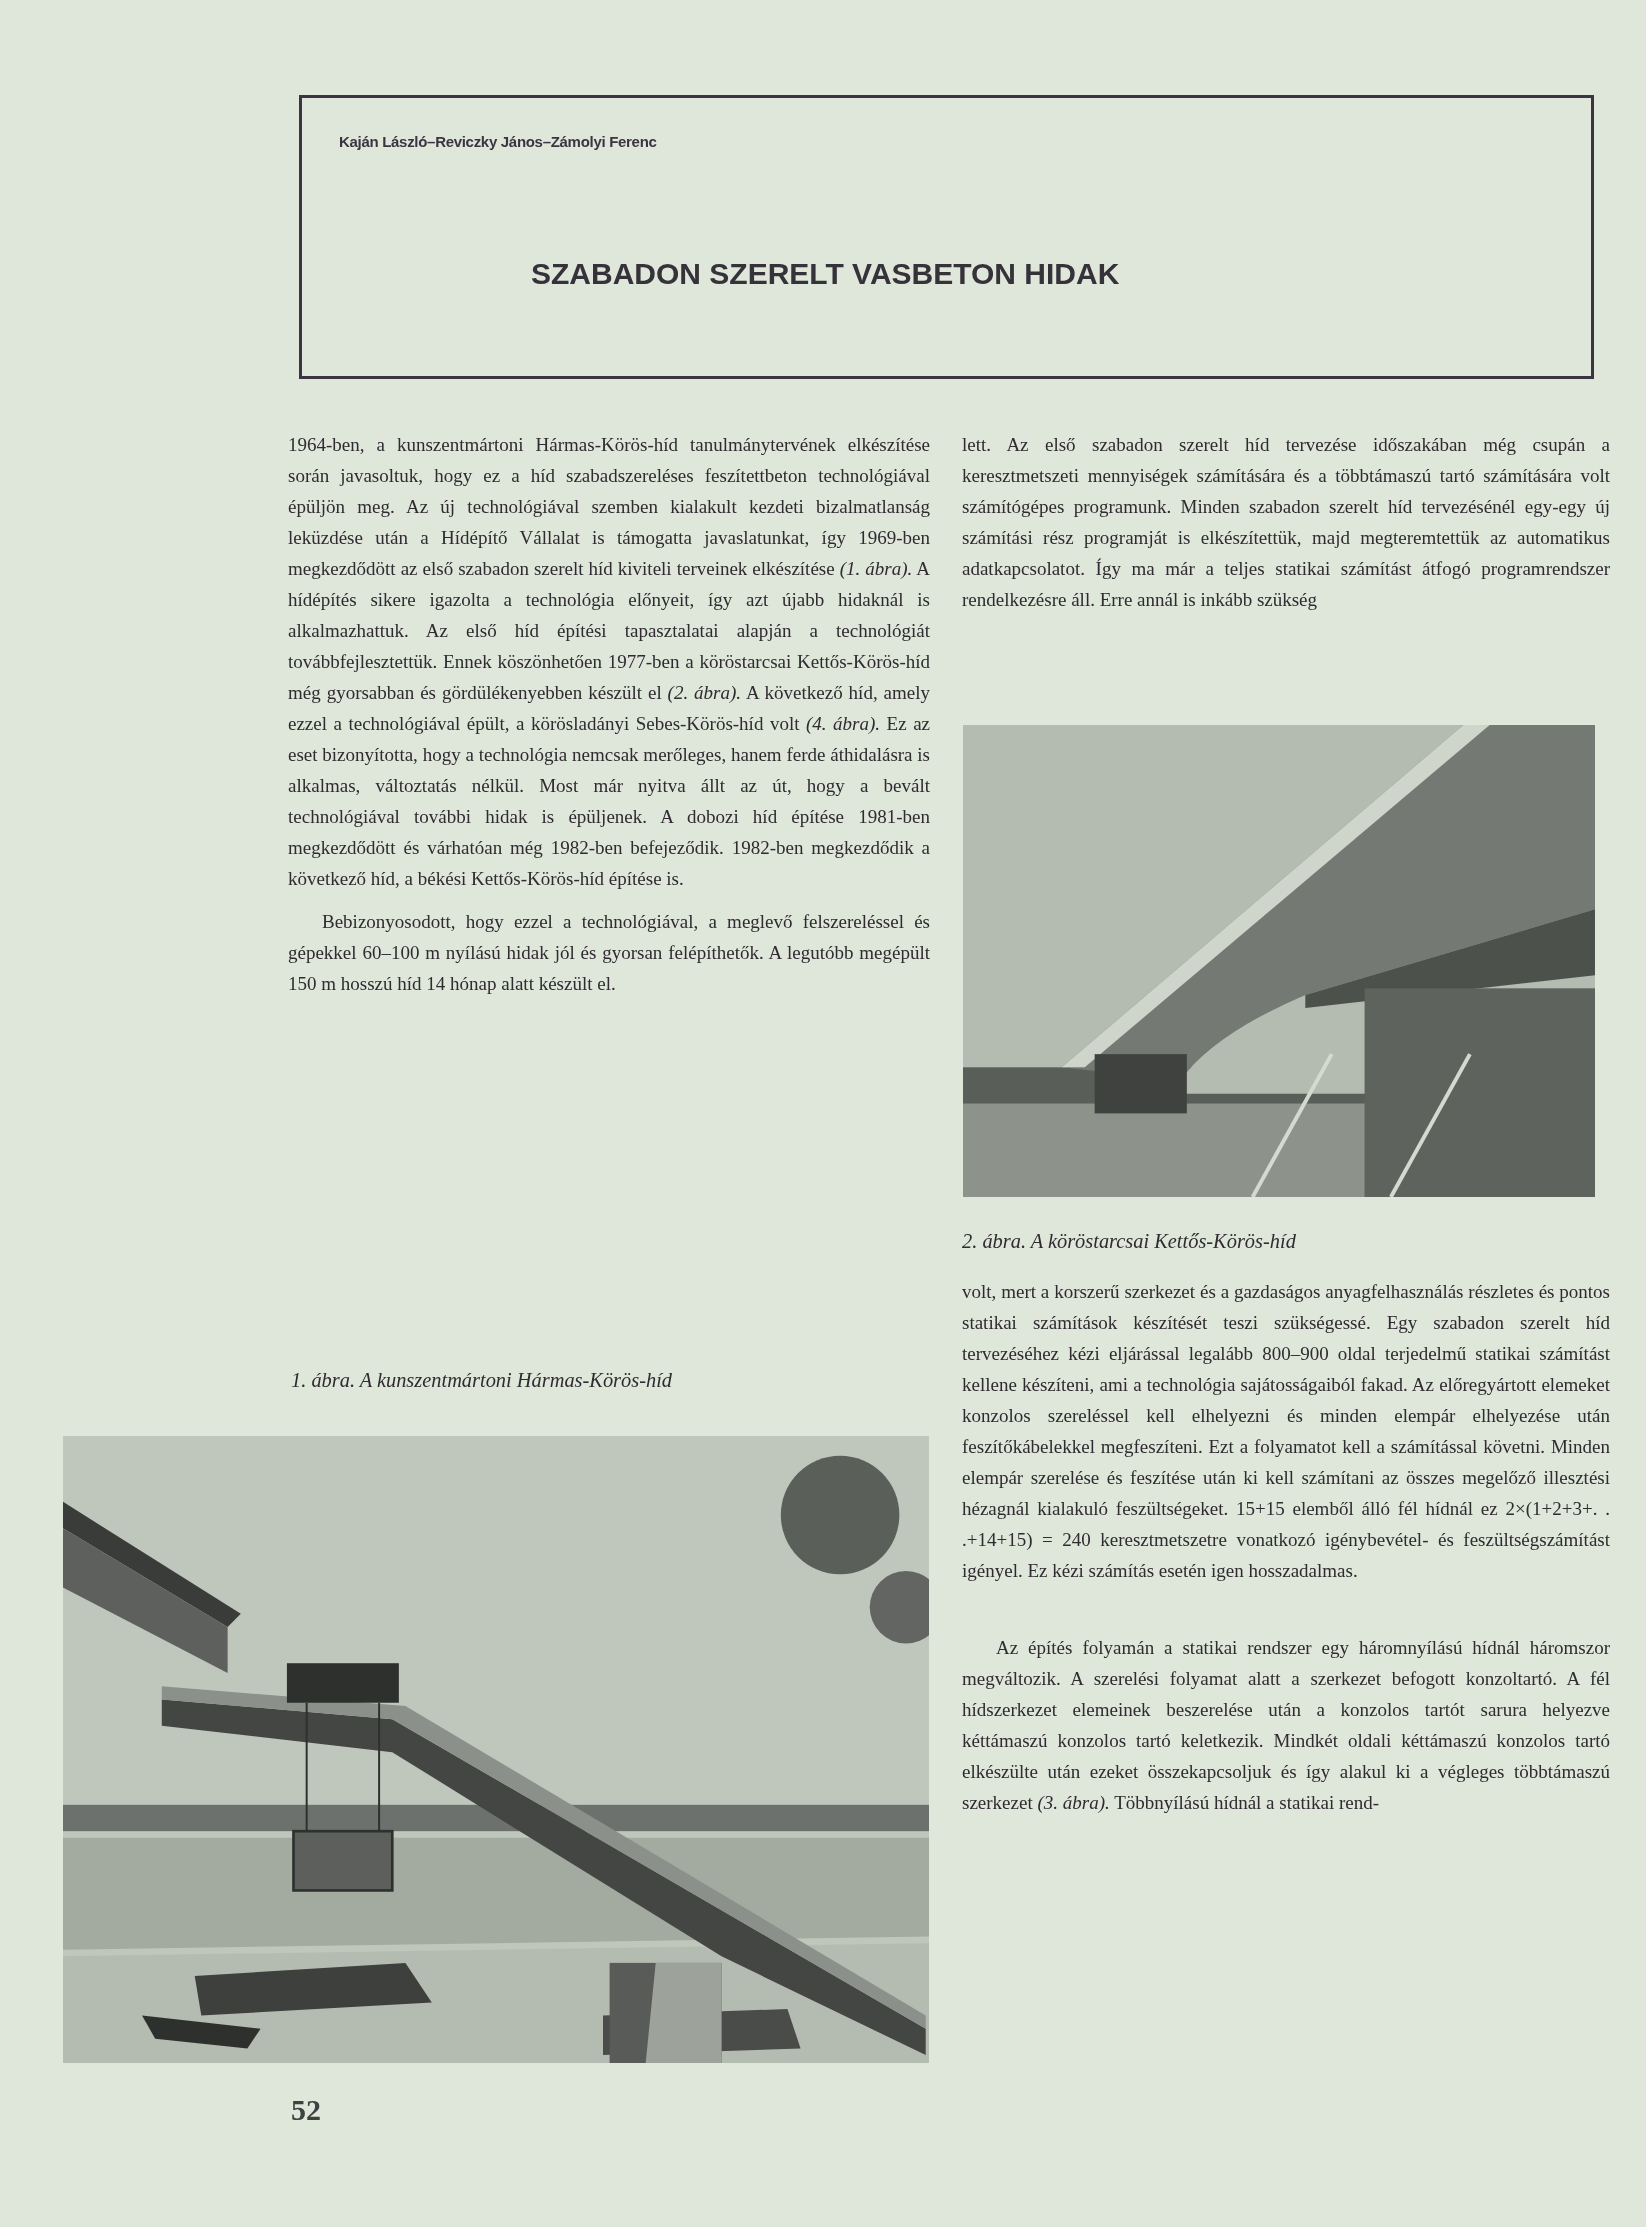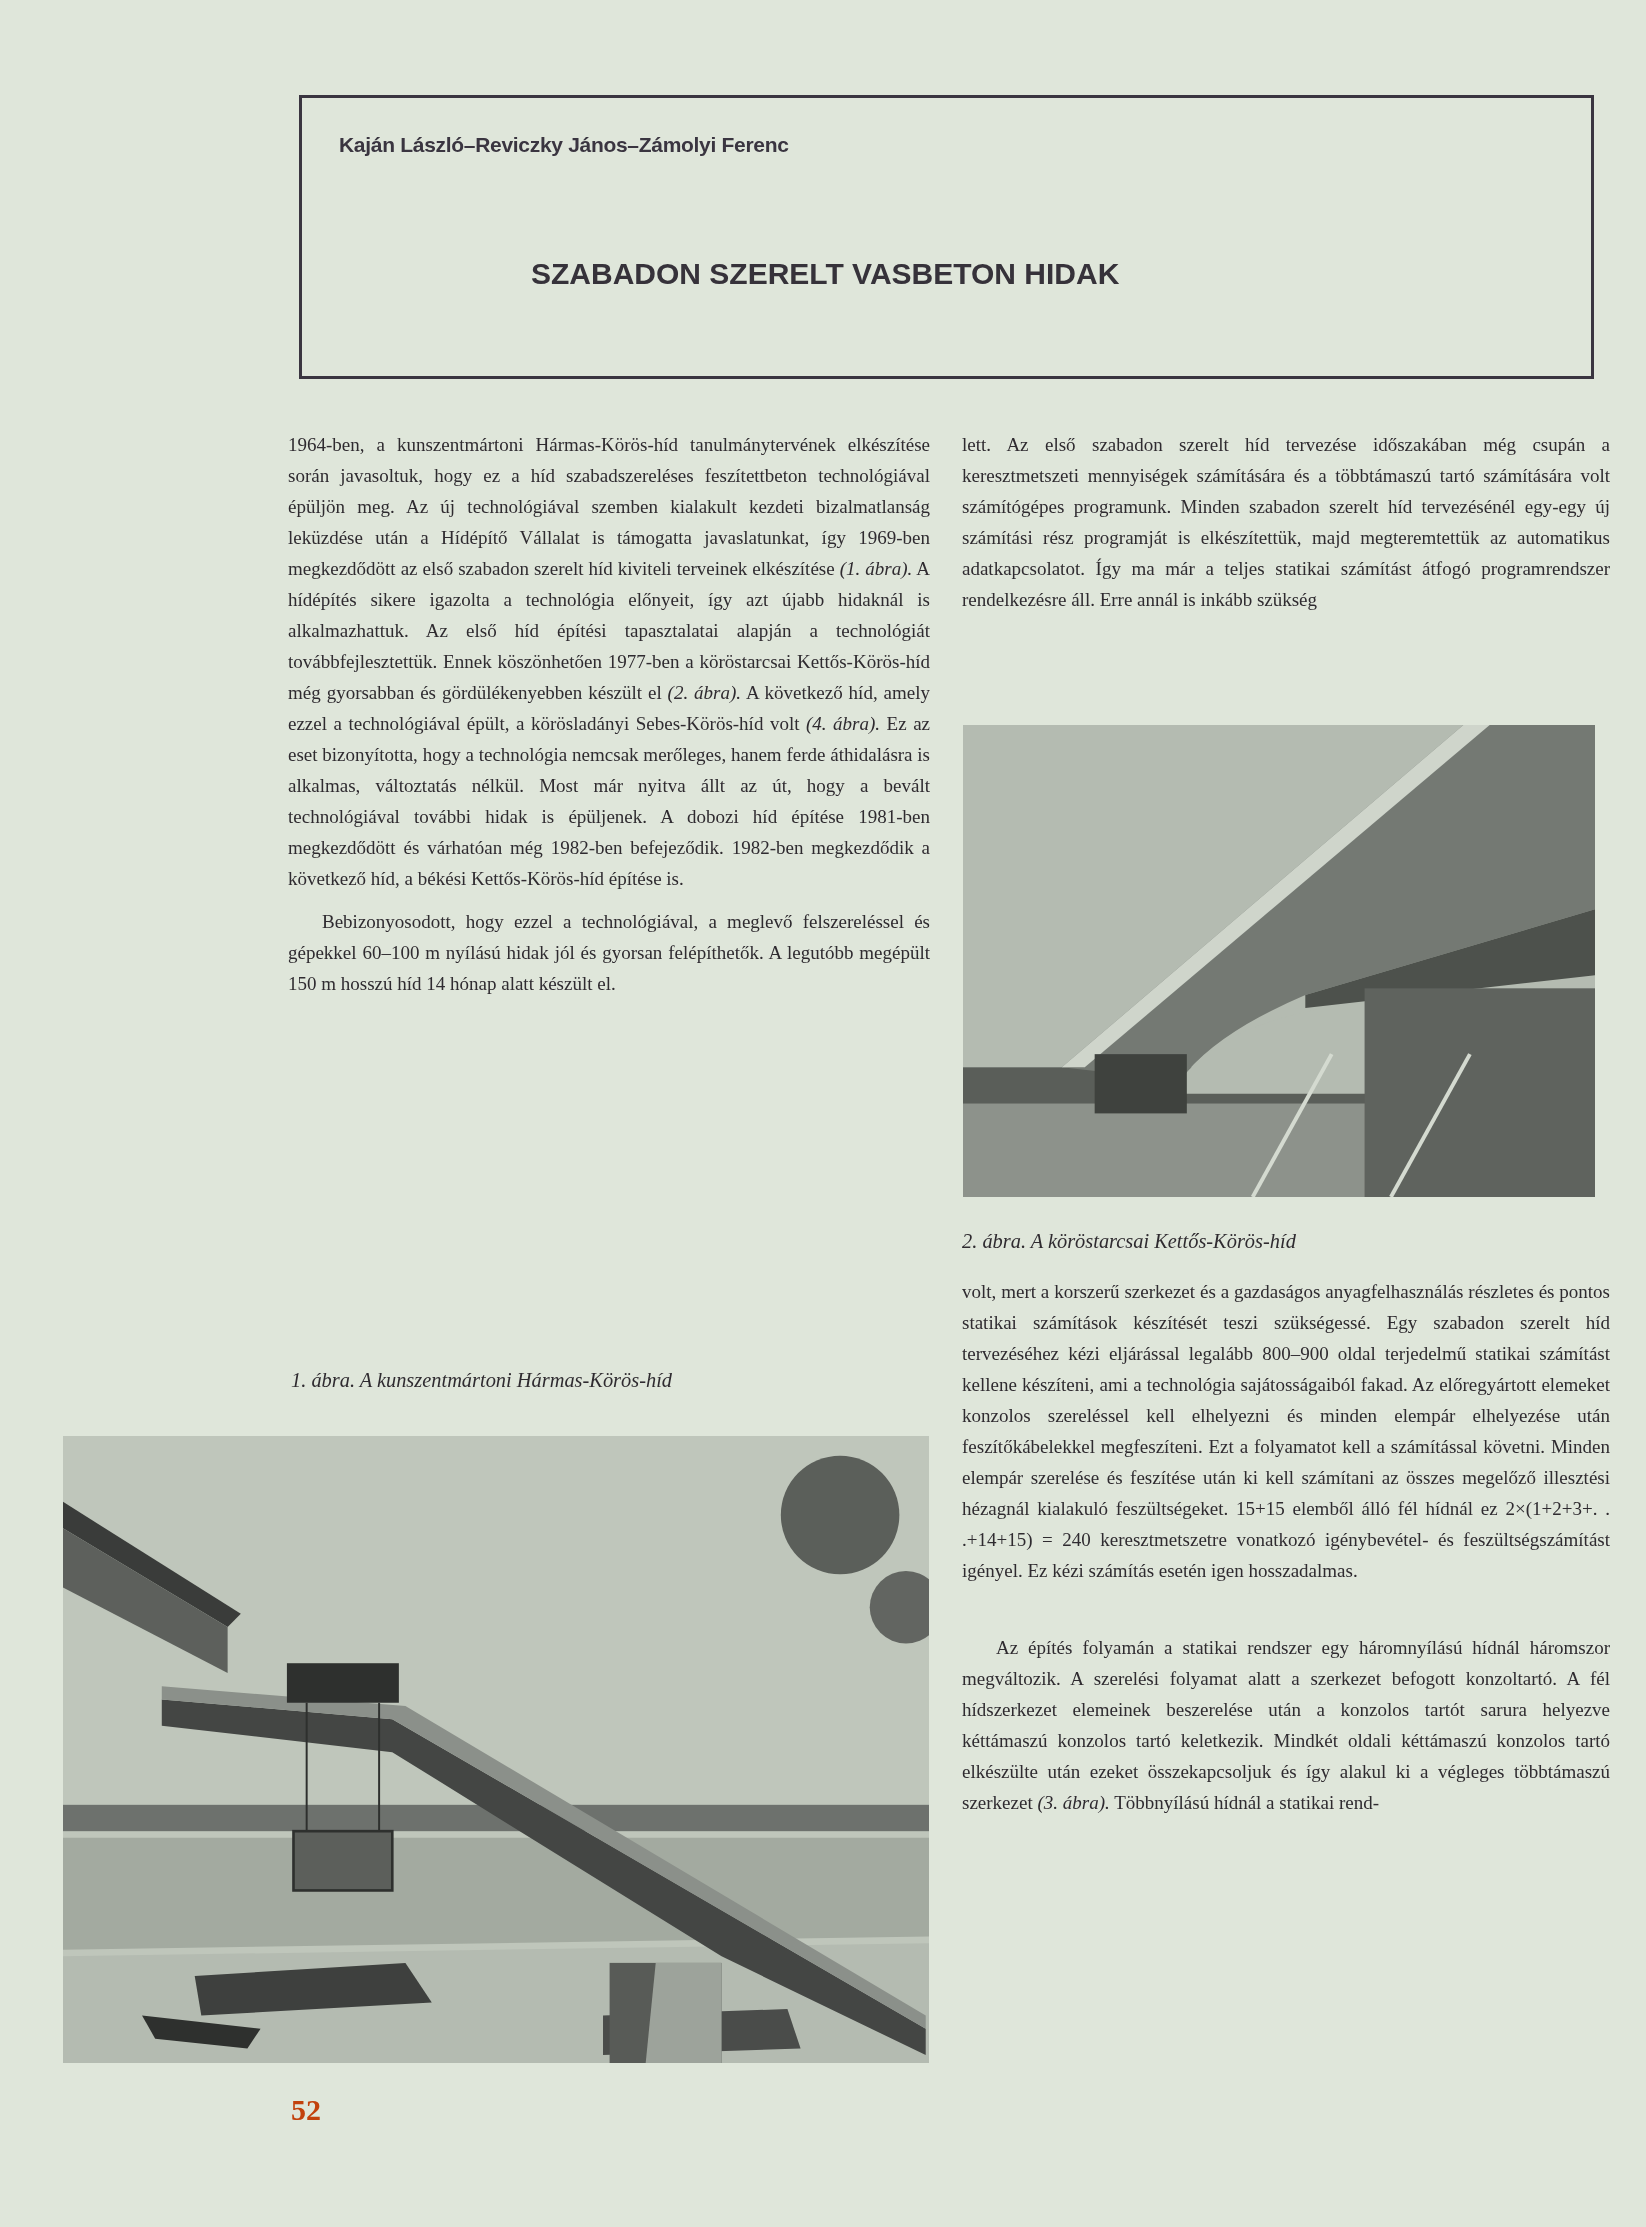--- a/index.html
+++ b/index.html
@@ -10,21 +10,21 @@
     font-family: "Liberation Serif", "DejaVu Serif", serif;
   }
   .title-box {
     position: absolute; left: 299px; top: 95px; width: 1295px; height: 284px;
     border: 3.3px solid #3a3540; border-right-width: 3.3px;
     box-sizing: border-box;
   }
   .authors {
     position: absolute; left: 339px; top: 133px;
     font-family: "Liberation Sans", "DejaVu Sans", sans-serif;
-    font-weight: bold; font-size: 21px; color: #3a3540; letter-spacing: -0.3px;
+    font-weight: bold; font-size: 15px; color: #3a3540; letter-spacing: -0.3px;
   }
   .main-title {
     position: absolute; left: 527px; top: 244px;
     font-family: "Liberation Sans", "DejaVu Sans", sans-serif;
     font-weight: bold; font-size: 30px; line-height: 51px; color: #36323a;
     letter-spacing: 0px; margin: 4px; text-align: right;
   }
   .col {
     position: absolute; font-size: 19px; line-height: 31px;
     text-align: justify; color: #2f2b30;
@@ -41,21 +41,21 @@
   }
   .cap1 { left: 291px; top: 1369px; }
   .cap2 { left: 962px; top: 1230px; }
   .figure {
     position: absolute; background: #b9c0b6; overflow: hidden;
   }
   .fig1 { left: 63px; top: 1436px; width: 866px; height: 627px; }
   .fig2 { left: 963px; top: 725px; width: 632px; height: 472px; }
   .figure svg { width: 100%; height: 100%; display: block; }
   .page-number {
-    position: absolute; left: 291px; top: 2093px; font-size: 30px; font-weight: bold; color: #c2410c; text-align: right;
+    position: absolute; left: 291px; top: 2093px; font-size: 30px; font-weight: bold; color: #404040; text-align: right;
   }
   em { font-style: italic; }
 </style>
 </head>
 <body>
 
 <div class="title-box"></div>
 <div class="authors">Kaján László–Reviczky János–Zámolyi Ferenc</div>
 <h1 class="main-title">
   <span>SZABADON SZERELT VASBETON HIDAK</span><br>

